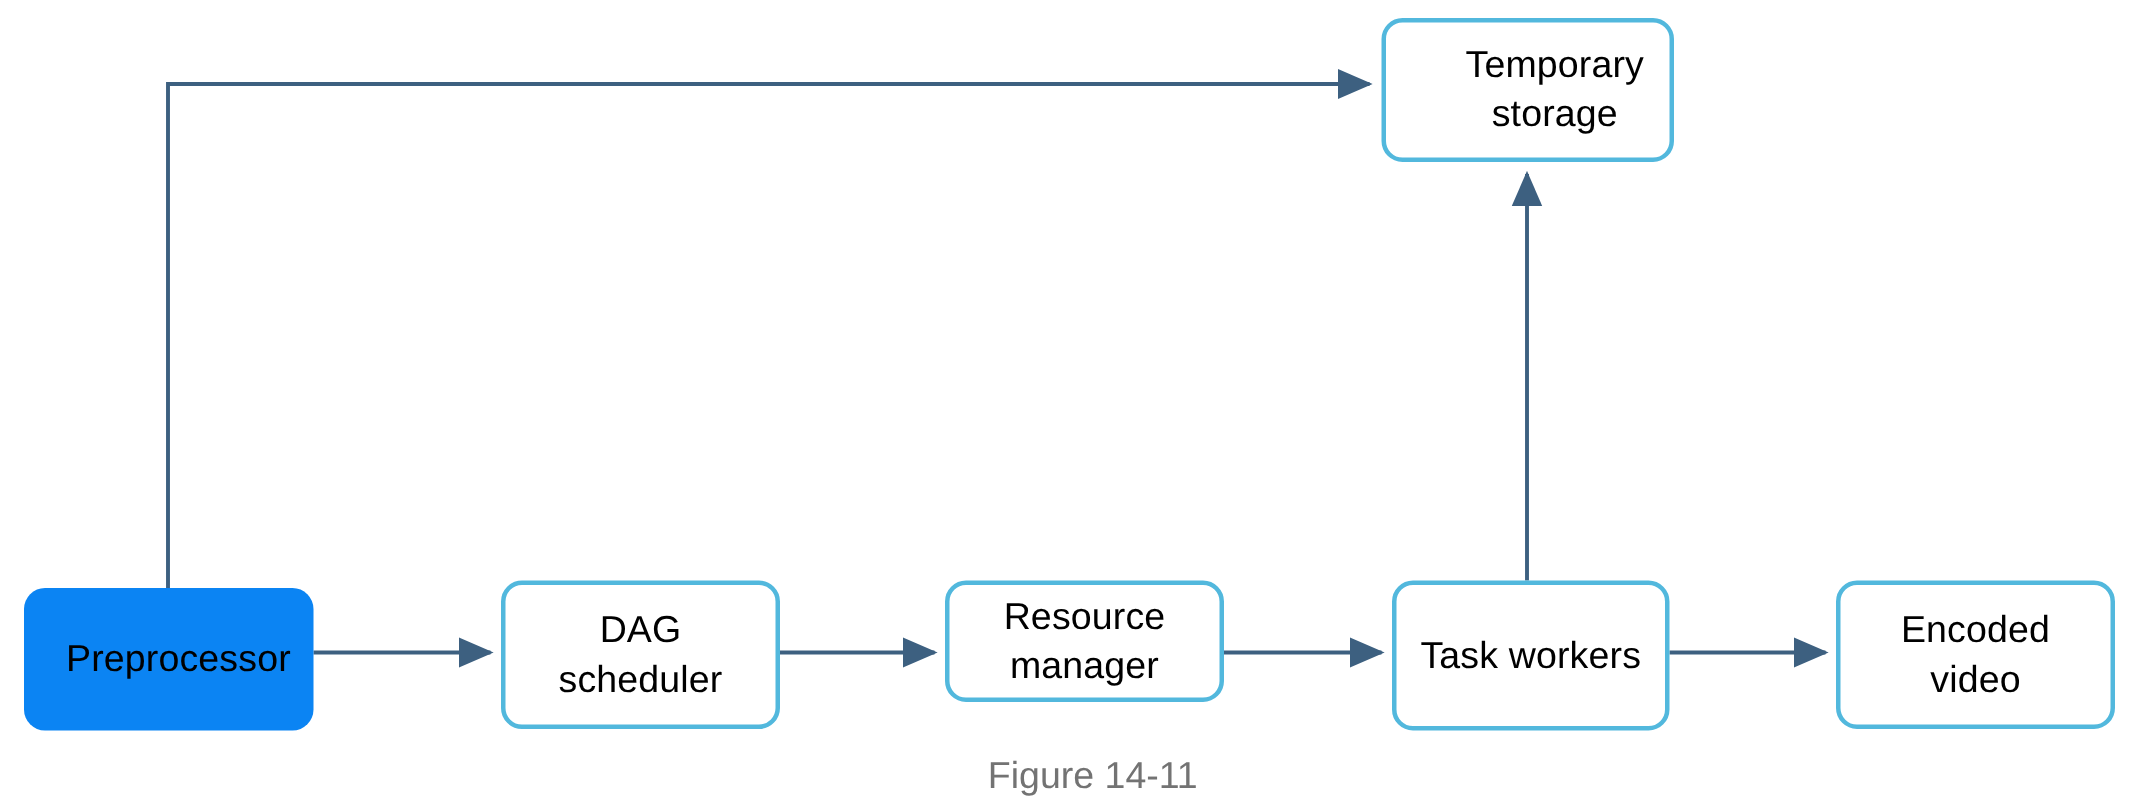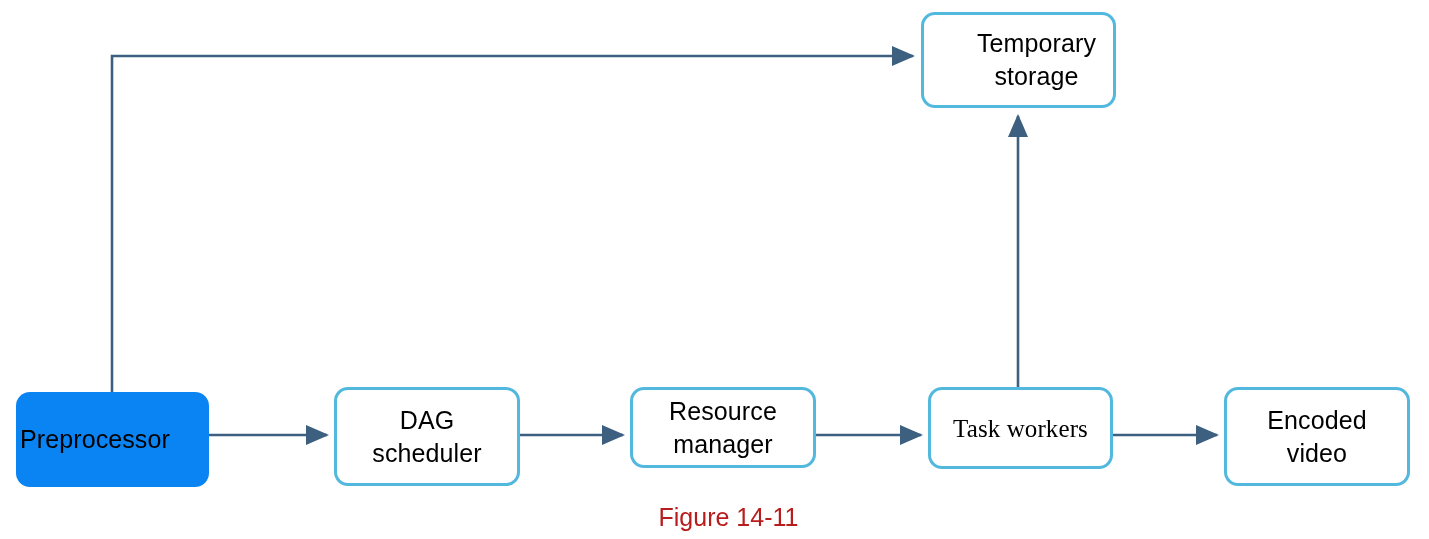--- a/index.html
+++ b/index.html
@@ -47,30 +47,30 @@
     border: none;
   }
   .node-label {
     display: block;
     white-space: pre-line;
     padding: 0 6px;
   }
   .node.filled .node-label {
     text-align: left;
     width: 100%;
-    padding-left: 4px;
+    padding-left: 28px;
   }
   #figure-caption {
     position: absolute;
     left: 0;
     top: 503px;
     width: 1429px;
     text-align: center;
     font-size: 25px;
-    color: #b91c1c;
+    color: #737373;
     z-index: 2;
   }
   #caption-shift {
     display: inline-block;
     transform: translateX(14px);
   }
 </style>
 </head>
 <body>
 
@@ -108,21 +108,21 @@
   <div class="node outlined" style="left:334px; top:387px; width:186px; height:99px;">
     <span class="node-label">DAG
 scheduler</span>
   </div>
 
   <div class="node outlined" style="left:630px; top:387px; width:186px; height:81px;">
     <span class="node-label">Resource
 manager</span>
   </div>
 
-  <div class="node outlined" style="left:928px; top:387px; width:185px; height:82px;font-family:Liberation Serif, serif;">
+  <div class="node outlined" style="left:928px; top:387px; width:185px; height:100px;">
     <span class="node-label">Task workers</span>
   </div>
 
   <div class="node outlined" style="left:1224px; top:387px; width:186px; height:99px;">
     <span class="node-label">Encoded
 video</span>
   </div>
 
   <div id="figure-caption">
     <span id="caption-shift">Figure 14-11</span>

